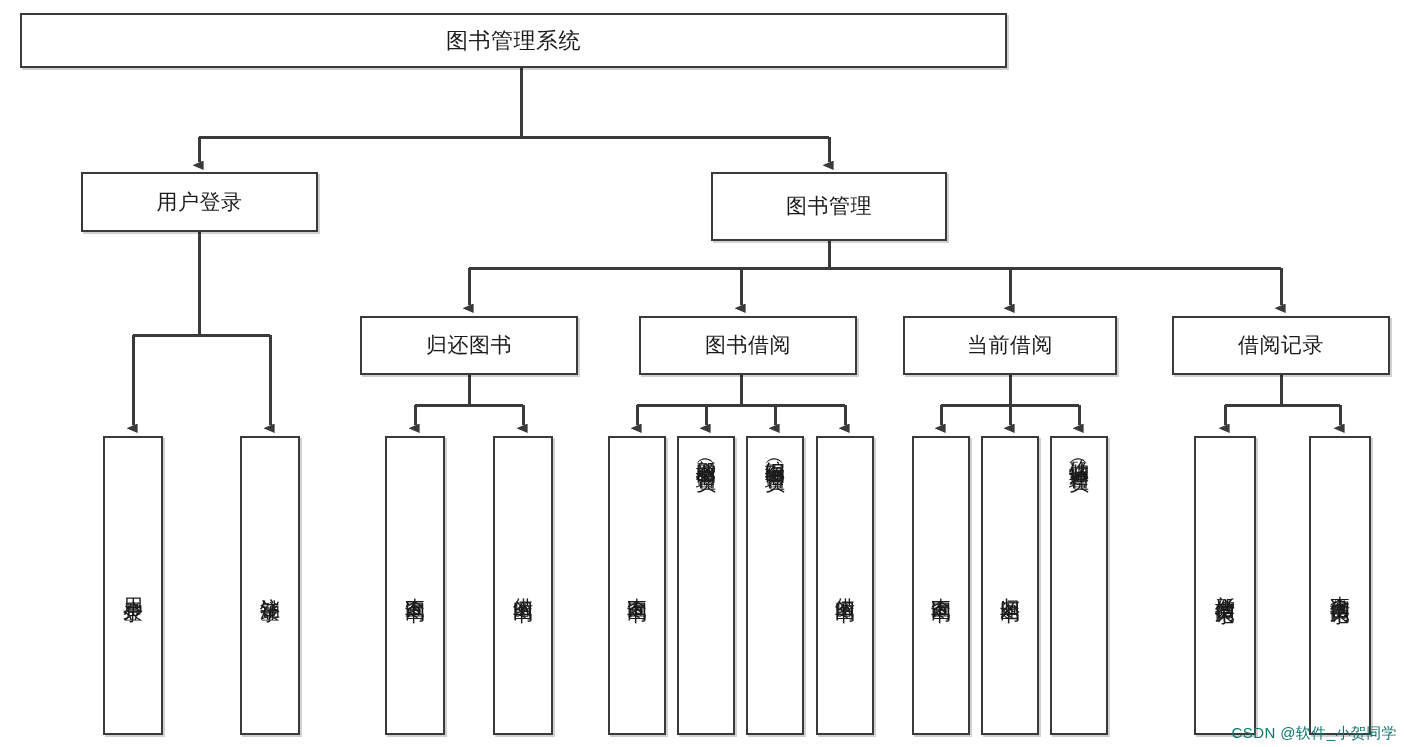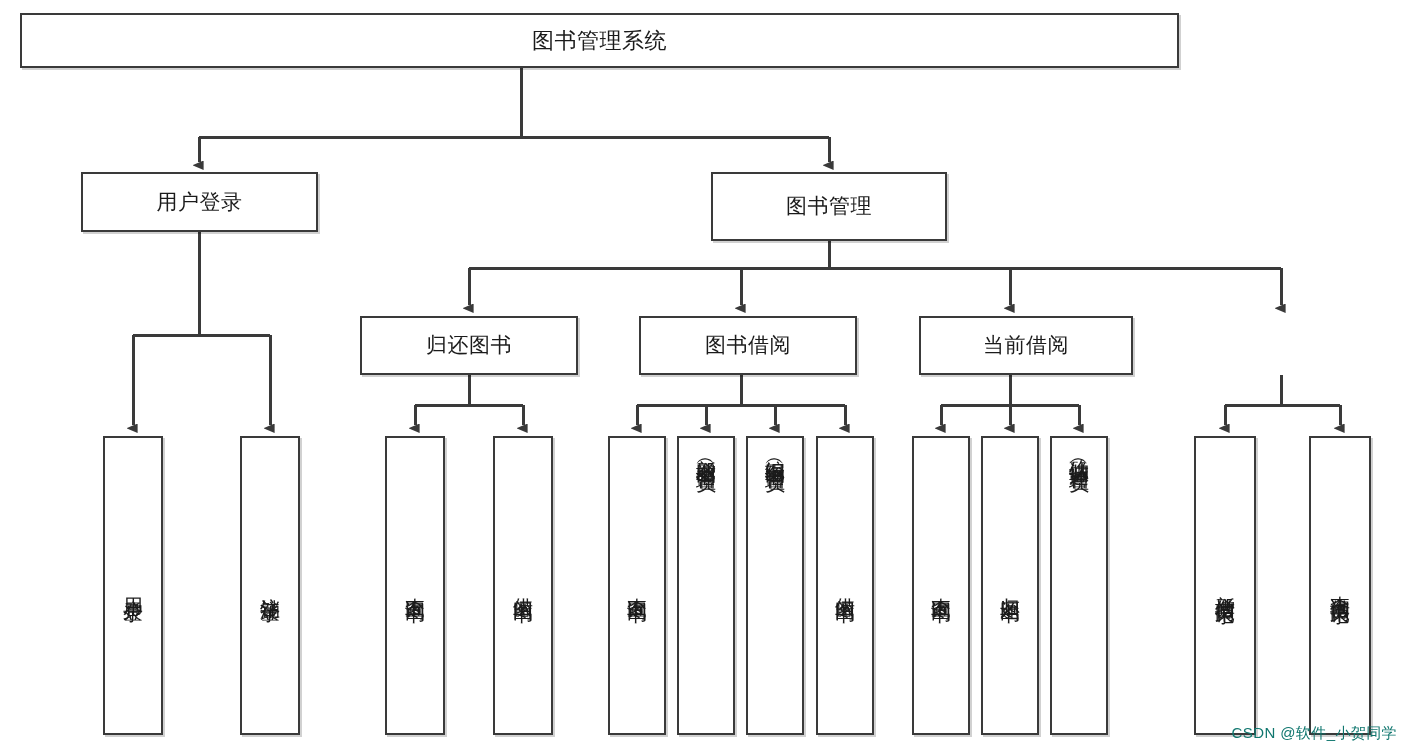--- a/index.html
+++ b/index.html
@@ -127,44 +127,47 @@
       <path d="M1010,405 L1010,425" marker-end="url(#arrow)"></path>
       <path d="M1079,405 L1079,425" marker-end="url(#arrow)"></path>
 
       <path d="M1281,375 L1281,405"></path>
       <path d="M1225,405 L1340,405"></path>
       <path d="M1225,405 L1225,425" marker-end="url(#arrow)"></path>
       <path d="M1340,405 L1340,425" marker-end="url(#arrow)"></path>
     </g>
   </svg>
 
-  <div class="node horiz root" style="left:20px; top:13px; width:1159px; height:55px;">
+  <div class="node horiz root" style="left:20px; top:13px; width:987px; height:55px;">
     <span>图书管理系统</span>
   </div>
 
   <div class="node horiz" style="left:81px; top:172px; width:237px; height:60px;">
     <span>用户登录</span>
   </div>
 
   <div class="node horiz" style="left:711px; top:172px; width:236px; height:69px;">
     <span>图书管理</span>
   </div>
 
   <div class="node horiz" style="left:360px; top:316px; width:218px; height:59px;">
     <span>归还图书</span>
   </div>
 
   <div class="node horiz" style="left:639px; top:316px; width:218px; height:59px;">
     <span>图书借阅</span>
   </div>
 
-  <div class="node horiz" style="left:903px; top:316px; width:214px; height:59px;margin-left:16px;">
+  <div class="node horiz" style="left:903px; top:316px; width:214px; height:59px;">
     <span>当前借阅</span>
   </div>
 
+  <div class="node horiz" style="left:1172px; top:316px; width:218px; height:59px;">
+    <span>借阅记录</span>
+  </div>
 
   <div class="node leaf center-v" style="left:103px; top:436px; width:60px; height:299px;">
     <span class="vtext">用户登录</span>
   </div>
 
   <div class="node leaf center-v" style="left:240px; top:436px; width:60px; height:299px;">
     <span class="vtext">注销登录</span>
   </div>
 
   <div class="node leaf center-v" style="left:385px; top:436px; width:60px; height:299px;">

